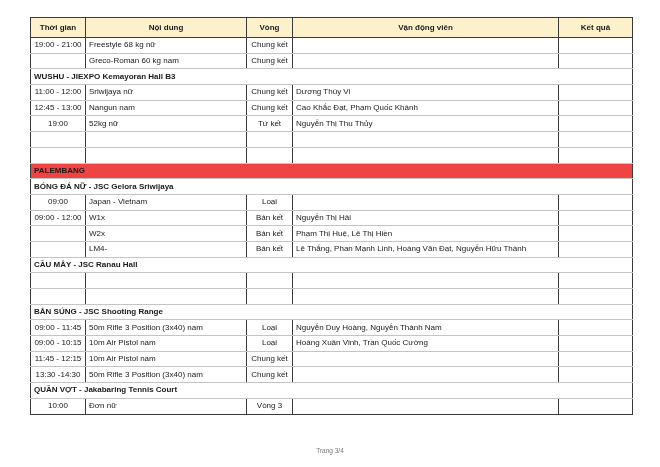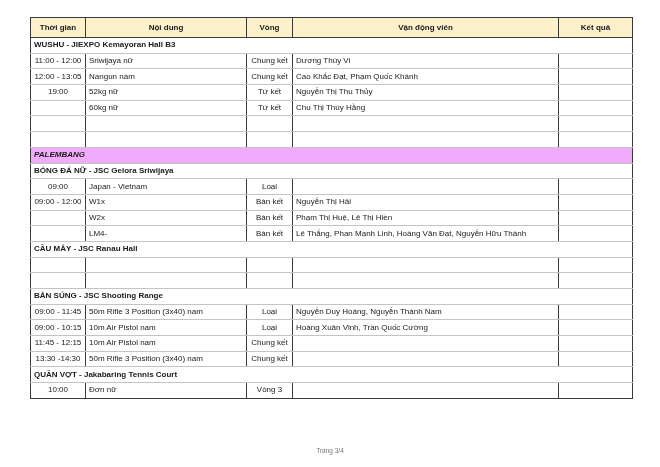--- a/index.html
+++ b/index.html
@@ -22,21 +22,21 @@
     border-top: 1.5px solid #3a3a3a; border-bottom: 1.5px solid #3a3a3a;
   }
   td.time { text-align: center; }
   td.round { text-align: center; }
   td.content, td.athletes { text-align: left; }
   tr.section td {
     font-weight: bold; border-top: 1.5px solid #3a3a3a; border-bottom: 1px solid #c4c4c4;
     text-align: left;
     margin-top: 20px;
   }
-  tr.region td { background: #f0abfc; font-style: italic; }
+  tr.region td { background: #ef4444; }
   tr.last td { border-bottom: 1px solid #3a3a3a; margin-left: 37px; }
   .footer {
     position: absolute; left: 0; width: 660px; top: 447px; text-align: center;
     font-size: 6.5px; color: #777777;
   }
   .footer span { position: relative; left: 0; }
 </style>
 </head>
 <body>
 
@@ -52,49 +52,56 @@
     <thead>
       <tr>
         <th>Thời gian</th>
         <th>Nội dung</th>
         <th>Vòng</th>
         <th>Vận động viên</th>
         <th>Kết quả</th>
       </tr>
     </thead>
     <tbody id="schedule-body">
+        <tr class="event">
+          <td class="time">19:00 - 21:00</td>
+          <td class="content">Freestyle 68 kg nữ</td>
+          <td class="round">Chung kết</td>
+          <td class="athletes"></td>
+          <td class="result"></td>
+        </tr>
+        <tr class="event">
+          <td class="time"></td>
+          <td class="content">Greco-Roman 60 kg nam</td>
+          <td class="round">Chung kết</td>
+          <td class="athletes"></td>
+          <td class="result"></td>
+        </tr>
         <tr class="section">
           <td colspan="5">WUSHU - JIEXPO Kemayoran Hall B3</td>
         </tr>
         <tr class="event">
           <td class="time">11:00 - 12:00</td>
           <td class="content">Sriwijaya nữ</td>
           <td class="round">Chung kết</td>
           <td class="athletes">Dương Thúy Vi</td>
           <td class="result"></td>
         </tr>
         <tr class="event">
-          <td class="time">12:00 - 13:05</td>
+          <td class="time">12:45 - 13:00</td>
           <td class="content">Nangun nam</td>
           <td class="round">Chung kết</td>
           <td class="athletes">Cao Khắc Đạt, Phạm Quốc Khánh</td>
           <td class="result"></td>
         </tr>
         <tr class="event">
           <td class="time">19:00</td>
           <td class="content">52kg nữ</td>
           <td class="round">Tứ kết</td>
           <td class="athletes">Nguyễn Thị Thu Thủy</td>
-          <td class="result"></td>
-        </tr>
-        <tr class="event">
-          <td class="time"></td>
-          <td class="content">60kg nữ</td>
-          <td class="round">Tứ kết</td>
-          <td class="athletes">Chu Thị Thúy Hằng</td>
           <td class="result"></td>
         </tr>
         <tr class="event">
           <td class="time"></td>
           <td class="content"></td>
           <td class="round"></td>
           <td class="athletes"></td>
           <td class="result"></td>
         </tr>
         <tr class="event">

